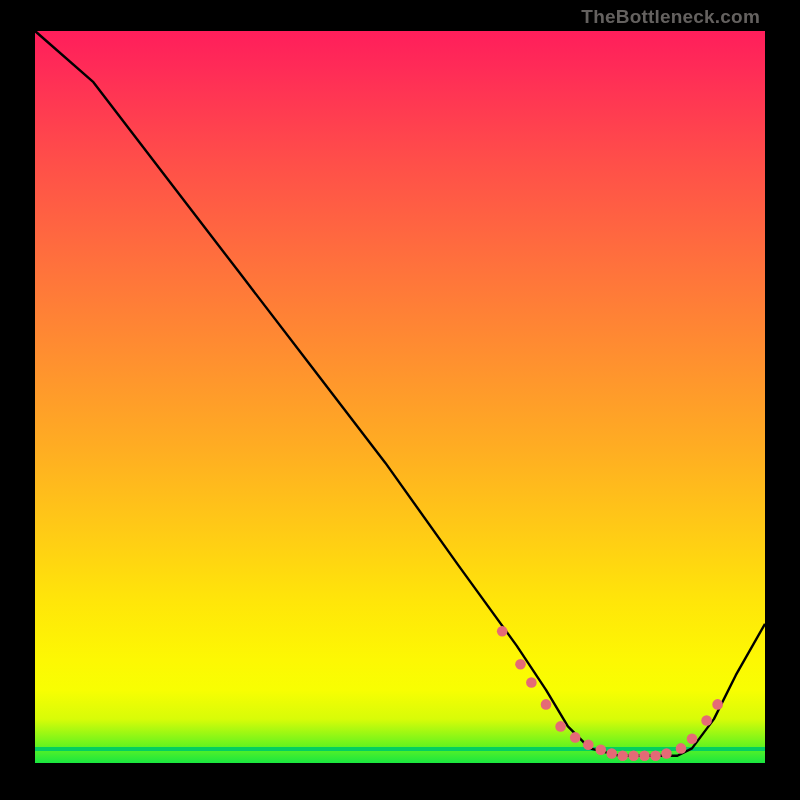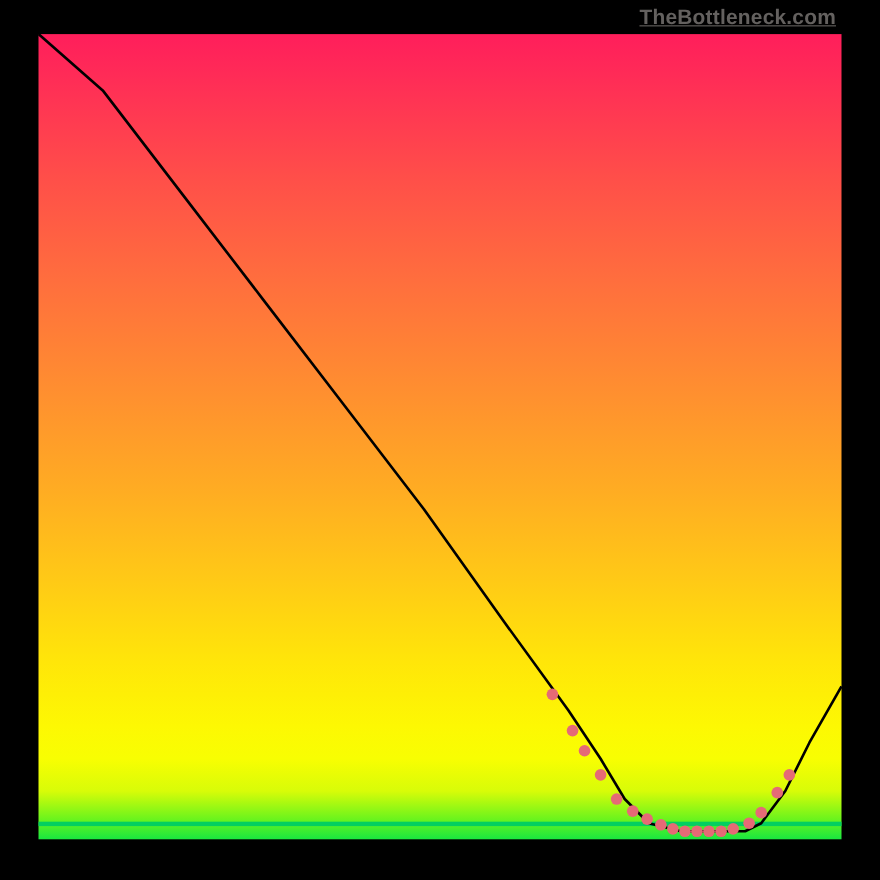--- a/index.html
+++ b/index.html
@@ -40,21 +40,20 @@
     height: 4px;
     background: #03cf60;
   }
   .attribution {
     position: absolute;
     top: 6px;
     right: 40px;
     font: 600 19px Arial, Helvetica, sans-serif;
     color: #64615f;
     letter-spacing: 0.2px;
-    text-decoration: underline;
   }
   svg.curve {
     position: absolute;
     left: 35px;
     top: 31px;
     width: 730px;
     height: 732px;
     overflow: visible;
   }
 </style>

